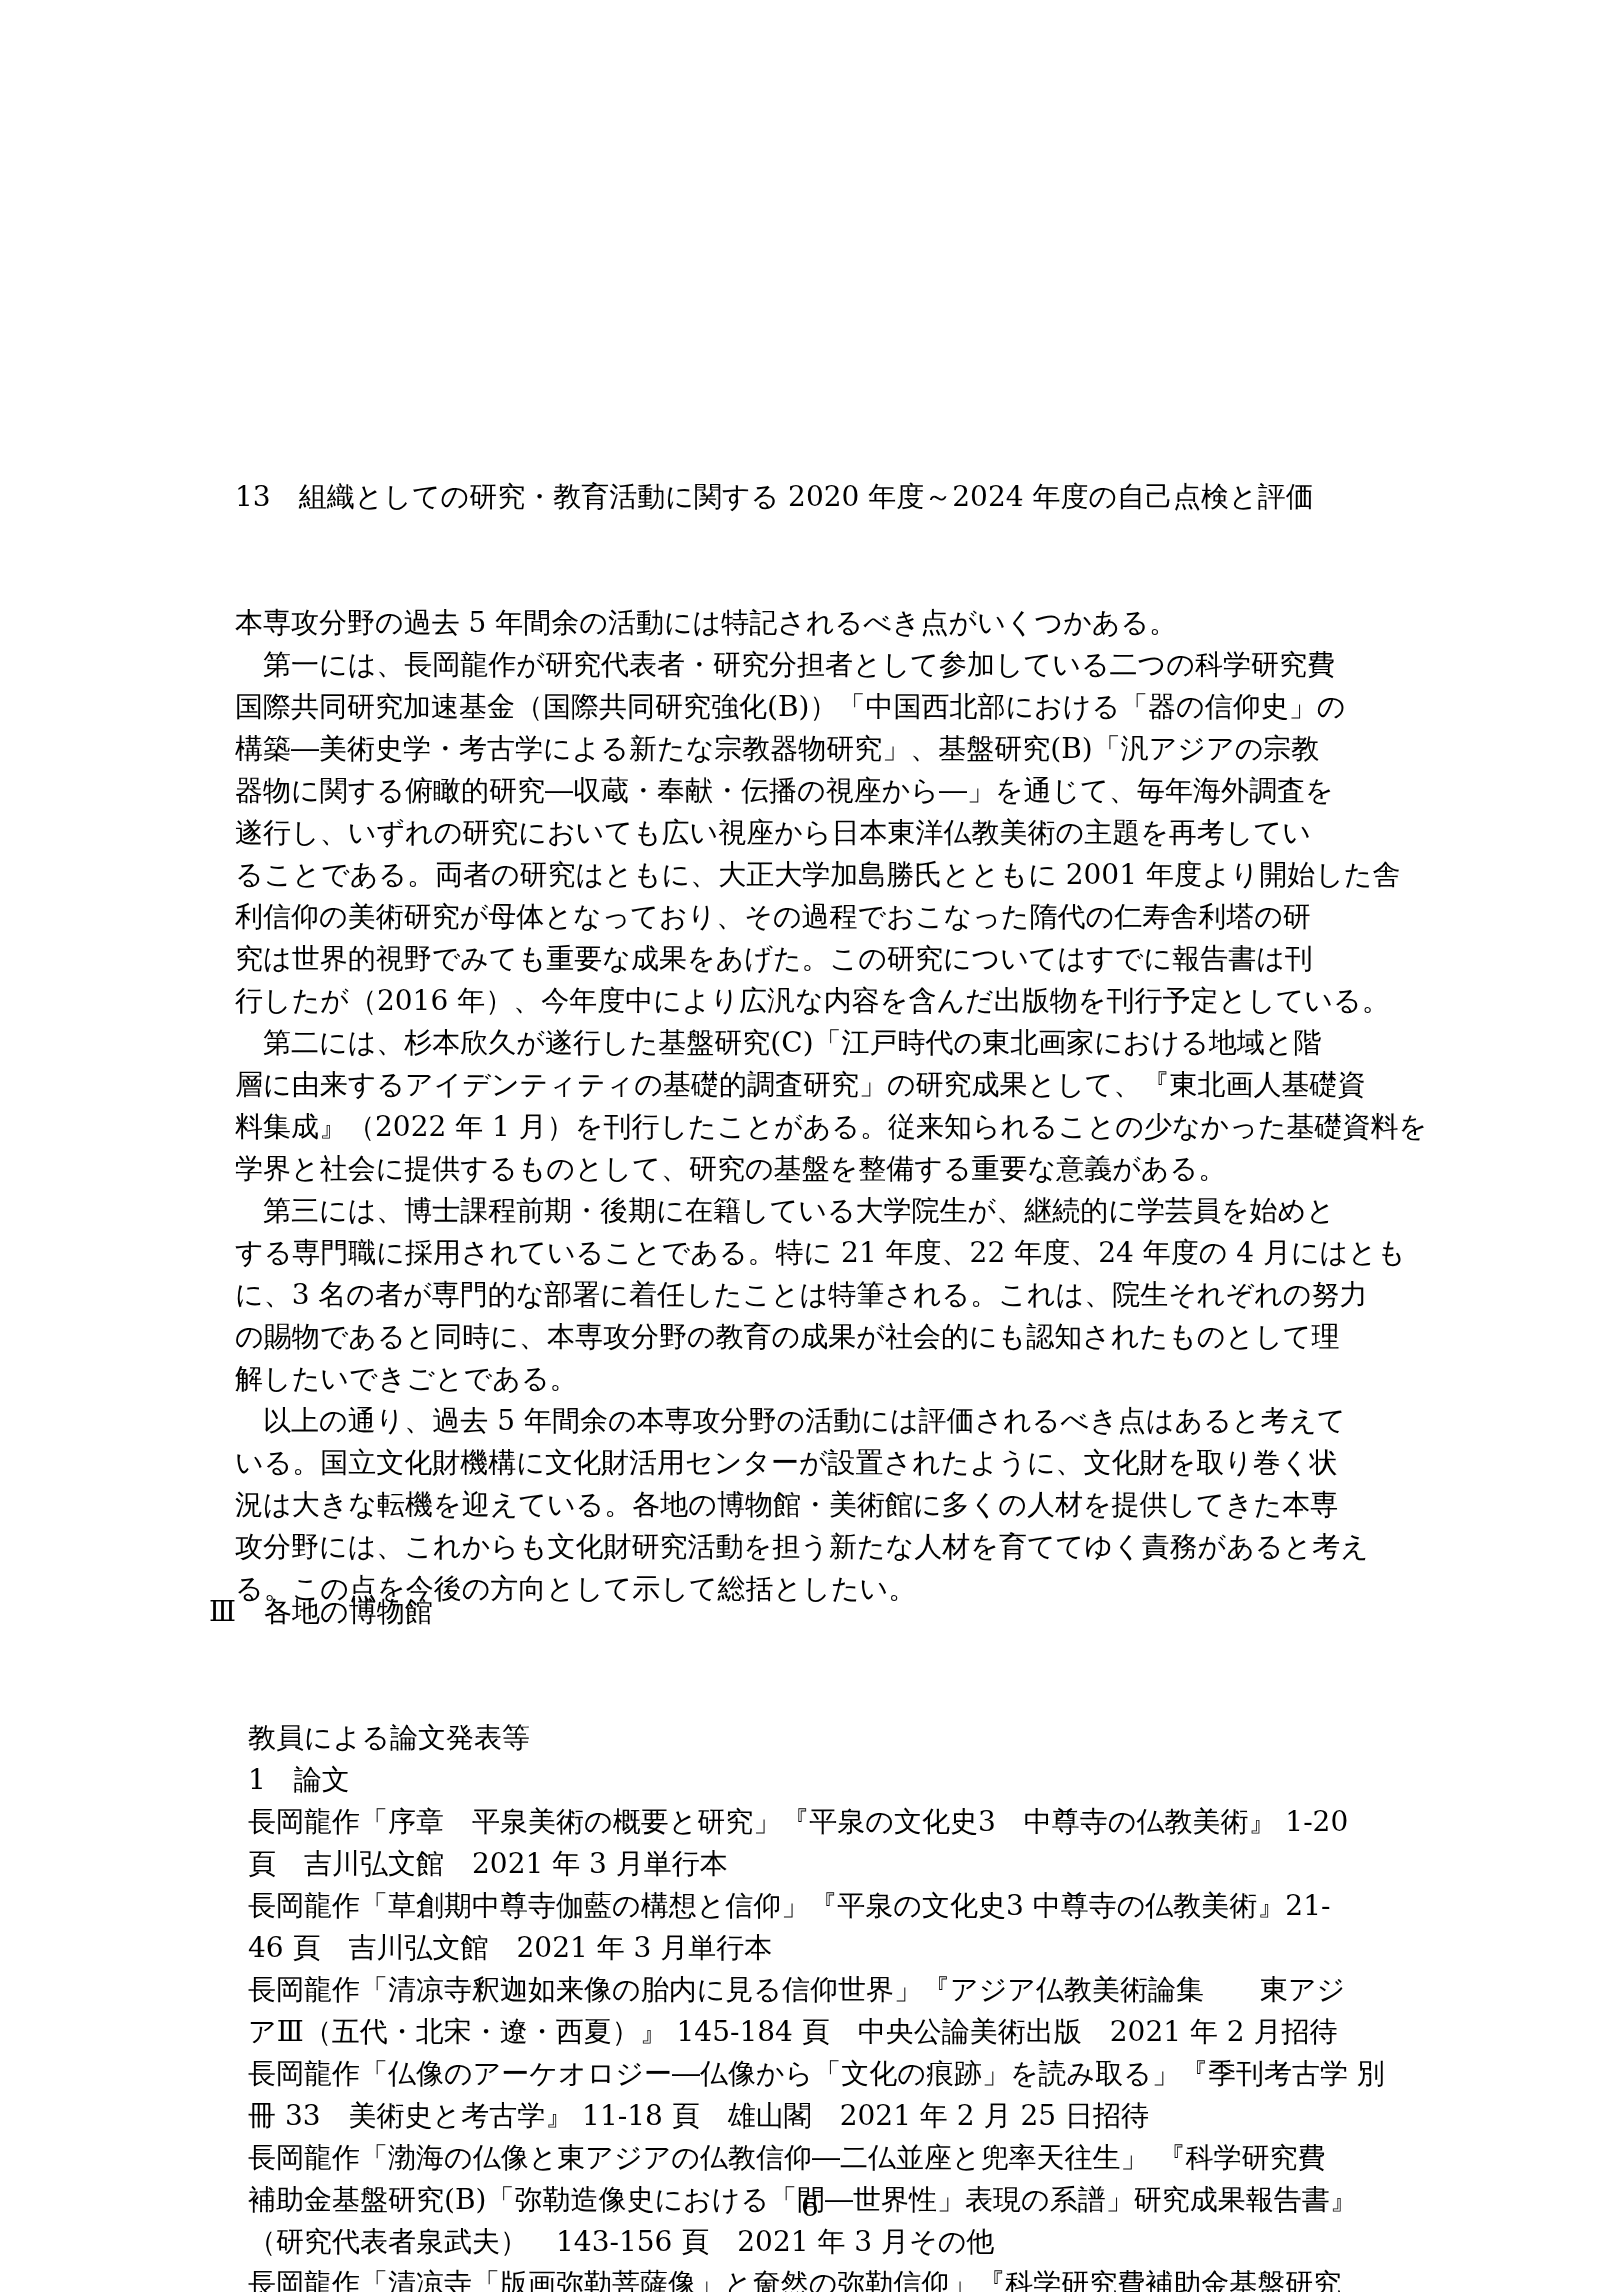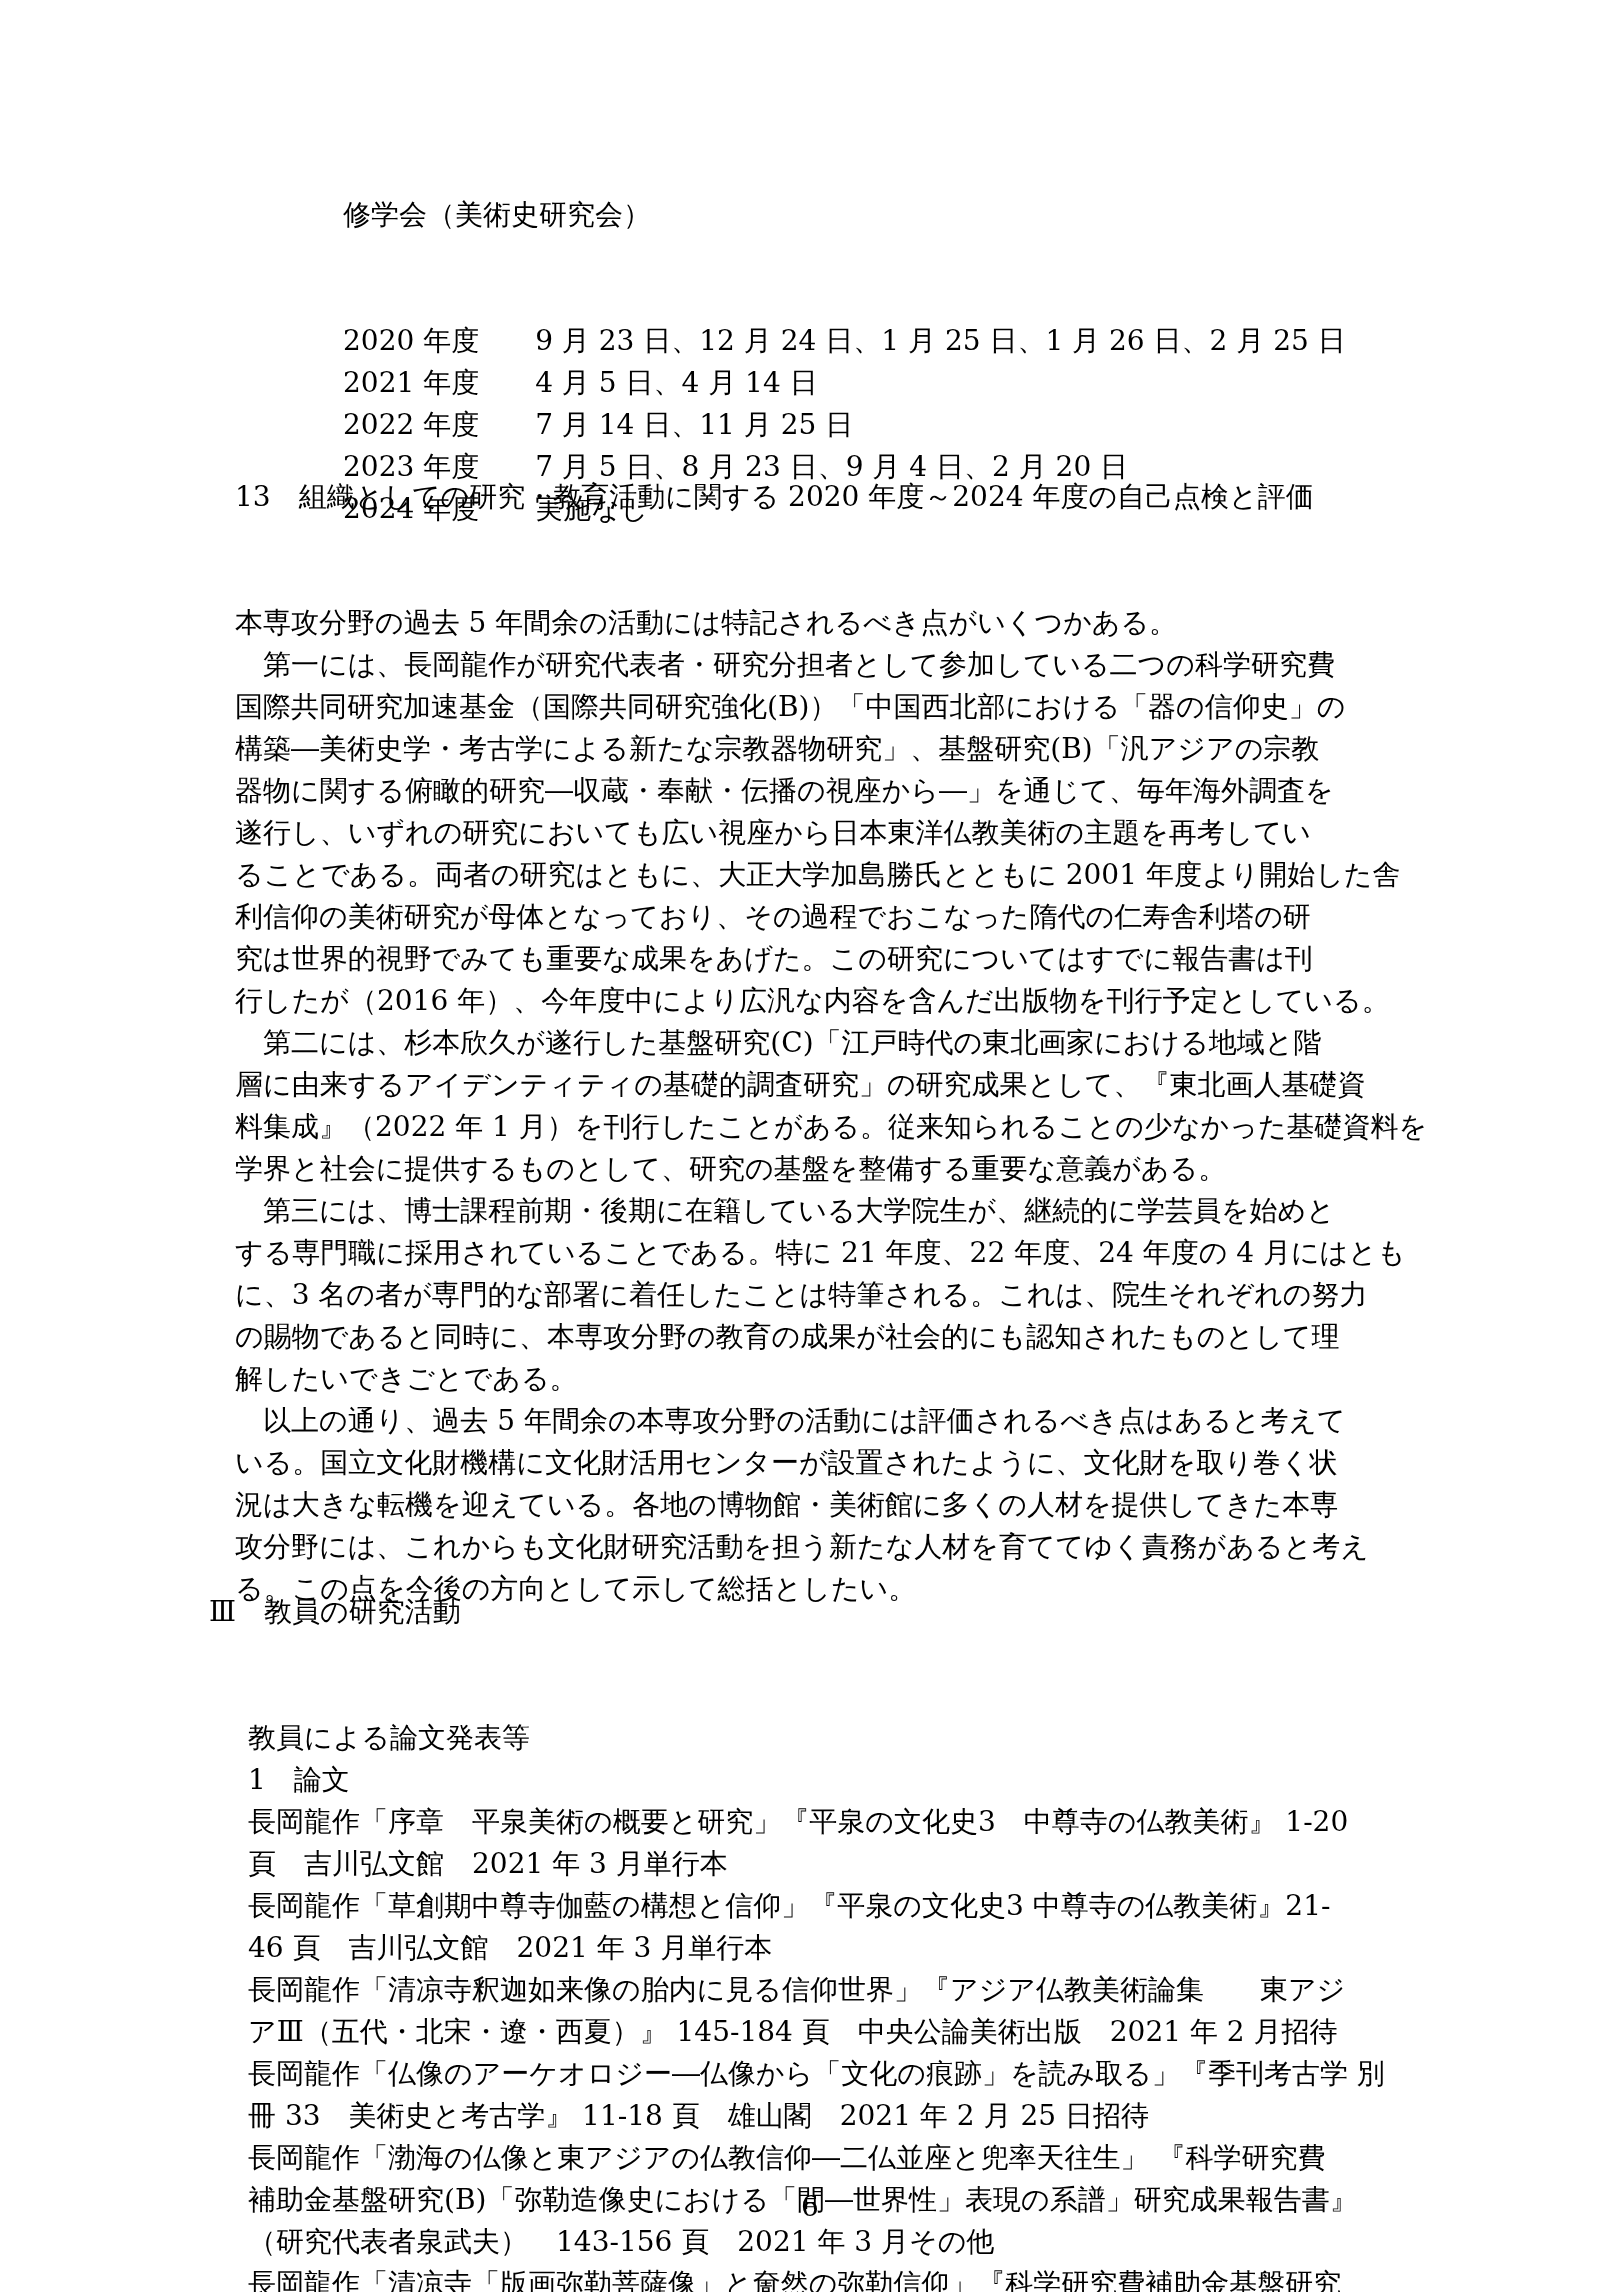--- a/index.html
+++ b/index.html
@@ -26,31 +26,27 @@
     left: 0; right: 0;
     top: 2186px;
     text-align: center;
   }
 </style>
 </head>
 <body>
 
 <div class="page">
 
-  <div class="block schedule">
-    <div class="line">修学会（美術史研究会）</div>
-    <div><div class="line">2020 年度　　9 月 23 日、12 月 24 日、1 月 25 日、1 月 26 日、2 月 25 日</div><div class="line">2021 年度　　4 月 5 日、4 月 14 日</div><div class="line">2022 年度　　7 月 14 日、11 月 25 日</div><div class="line">2023 年度　　7 月 5 日、8 月 23 日、9 月 4 日、2 月 20 日</div><div class="line">2024 年度　　実施なし</div></div>
-  </div>
 
   <div class="block section13">
     <div class="line heading">13　組織としての研究・教育活動に関する 2020 年度～2024 年度の自己点検と評価</div>
     <div><div class="line">本専攻分野の過去 5 年間余の活動には特記されるべき点がいくつかある。</div><div class="line">　第一には、長岡龍作が研究代表者・研究分担者として参加している二つの科学研究費</div><div class="line">国際共同研究加速基金（国際共同研究強化(B)）「中国西北部における「器の信仰史」の</div><div class="line">構築―美術史学・考古学による新たな宗教器物研究」、基盤研究(B)「汎アジアの宗教</div><div class="line">器物に関する俯瞰的研究―収蔵・奉献・伝播の視座から―」を通じて、毎年海外調査を</div><div class="line">遂行し、いずれの研究においても広い視座から日本東洋仏教美術の主題を再考してい</div><div class="line">ることである。両者の研究はともに、大正大学加島勝氏とともに 2001 年度より開始した舎</div><div class="line">利信仰の美術研究が母体となっており、その過程でおこなった隋代の仁寿舎利塔の研</div><div class="line">究は世界的視野でみても重要な成果をあげた。この研究についてはすでに報告書は刊</div><div class="line">行したが（2016 年）、今年度中により広汎な内容を含んだ出版物を刊行予定としている。</div><div class="line">　第二には、杉本欣久が遂行した基盤研究(C)「江戸時代の東北画家における地域と階</div><div class="line">層に由来するアイデンティティの基礎的調査研究」の研究成果として、『東北画人基礎資</div><div class="line">料集成』（2022 年 1 月）を刊行したことがある。従来知られることの少なかった基礎資料を</div><div class="line">学界と社会に提供するものとして、研究の基盤を整備する重要な意義がある。</div><div class="line">　第三には、博士課程前期・後期に在籍している大学院生が、継続的に学芸員を始めと</div><div class="line">する専門職に採用されていることである。特に 21 年度、22 年度、24 年度の 4 月にはとも</div><div class="line">に、3 名の者が専門的な部署に着任したことは特筆される。これは、院生それぞれの努力</div><div class="line">の賜物であると同時に、本専攻分野の教育の成果が社会的にも認知されたものとして理</div><div class="line">解したいできごとである。</div><div class="line">　以上の通り、過去 5 年間余の本専攻分野の活動には評価されるべき点はあると考えて</div><div class="line">いる。国立文化財機構に文化財活用センターが設置されたように、文化財を取り巻く状</div><div class="line">況は大きな転機を迎えている。各地の博物館・美術館に多くの人材を提供してきた本専</div><div class="line">攻分野には、これからも文化財研究活動を担う新たな人材を育ててゆく責務があると考え</div><div class="line">る。この点を今後の方向として示して総括としたい。</div></div>
   </div>
 
   <div class="block section3">
-    <div class="line heading">Ⅲ　教員の研究活動</div>
+    <div class="line heading">Ⅲ　各地の博物館</div>
     <div><div class="line">教員による論文発表等</div><div class="line">1　論文</div><div class="line">長岡龍作「序章　平泉美術の概要と研究」『平泉の文化史3　中尊寺の仏教美術』 1-20</div><div class="line">頁　吉川弘文館　2021 年 3 月単行本</div><div class="line">長岡龍作「草創期中尊寺伽藍の構想と信仰」『平泉の文化史3 中尊寺の仏教美術』21-</div><div class="line">46 頁　吉川弘文館　2021 年 3 月単行本</div><div class="line">長岡龍作「清凉寺釈迦如来像の胎内に見る信仰世界」『アジア仏教美術論集　　東アジ</div><div class="line">アⅢ（五代・北宋・遼・西夏）』 145-184 頁　中央公論美術出版　2021 年 2 月招待</div><div class="line">長岡龍作「仏像のアーケオロジー―仏像から「文化の痕跡」を読み取る」『季刊考古学 別</div><div class="line">冊 33　美術史と考古学』 11-18 頁　雄山閣　2021 年 2 月 25 日招待</div><div class="line">長岡龍作「渤海の仏像と東アジアの仏教信仰―二仏並座と兜率天往生」 『科学研究費</div><div class="line">補助金基盤研究(B)「弥勒造像史における「間―世界性」表現の系譜」研究成果報告書』</div><div class="line">（研究代表者泉武夫）　143-156 頁　2021 年 3 月その他</div><div class="line">長岡龍作「清凉寺「版画弥勒菩薩像」と奝然の弥勒信仰」『科学研究費補助金基盤研究</div></div>
   </div>
 
   <div class="page-number">6</div>
 
 </div>
 
 
 </body></html>

